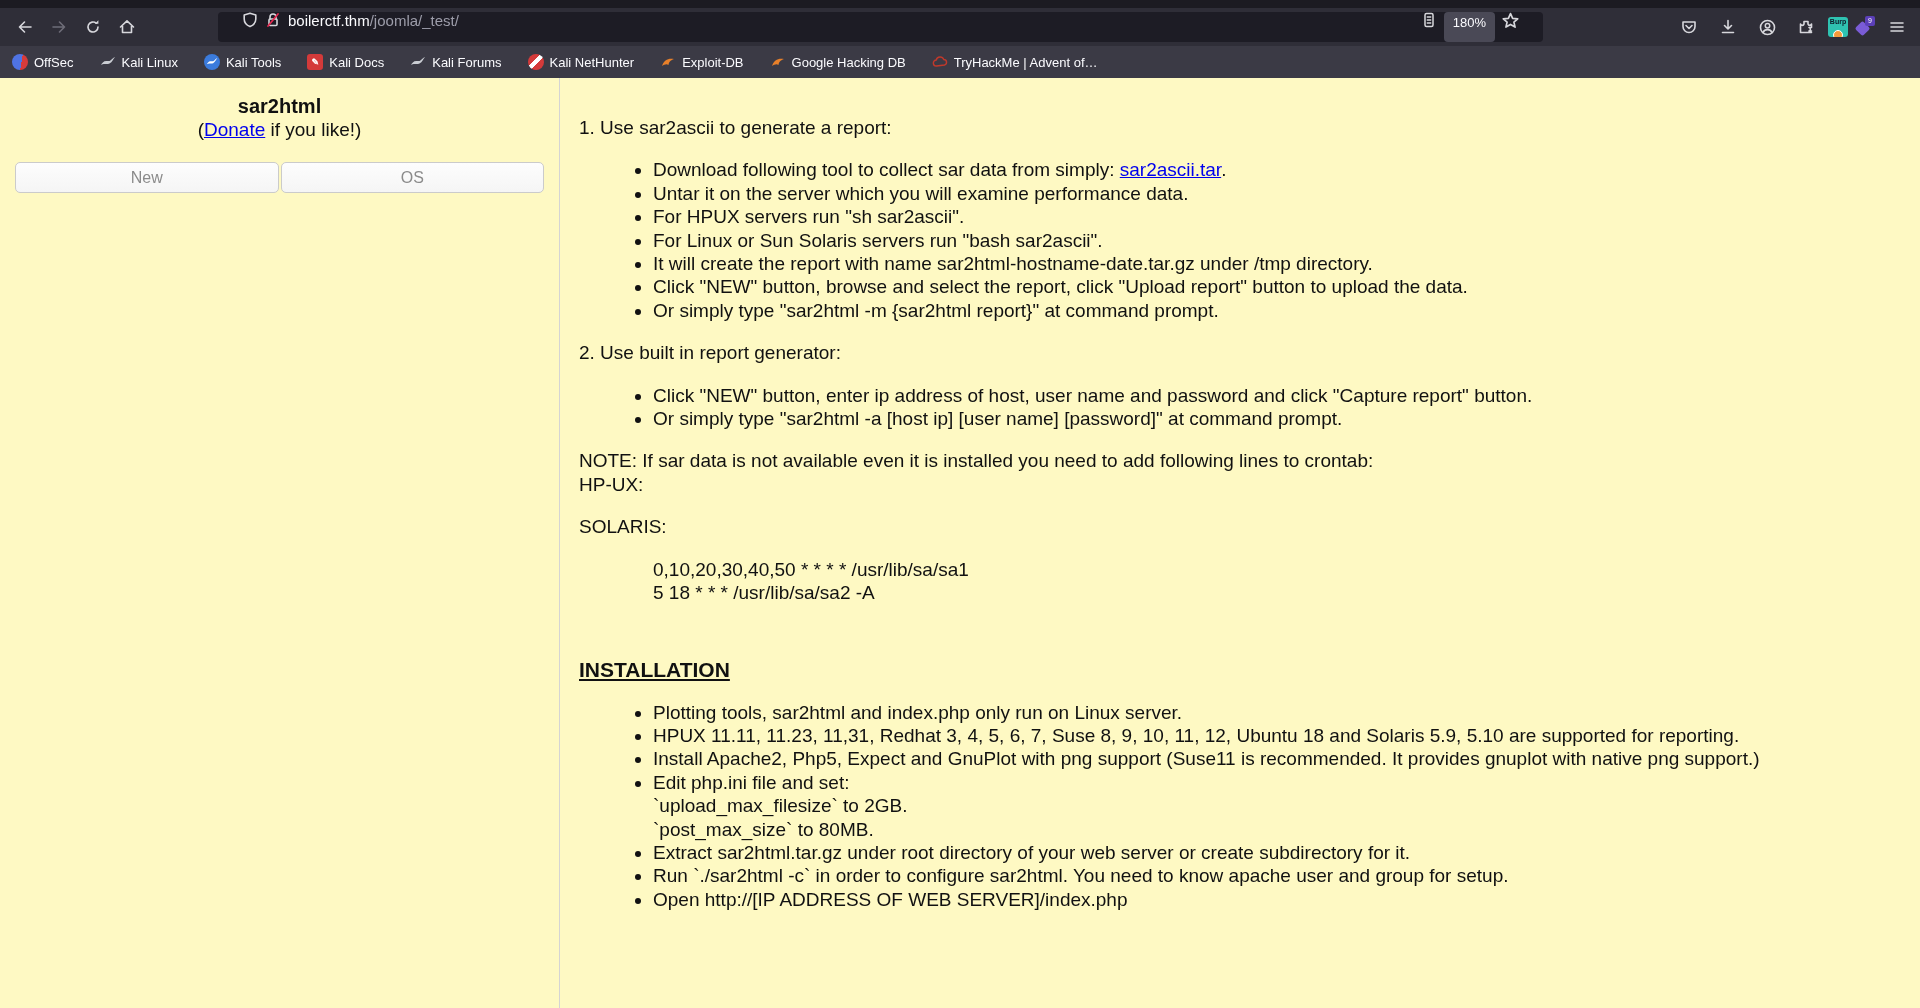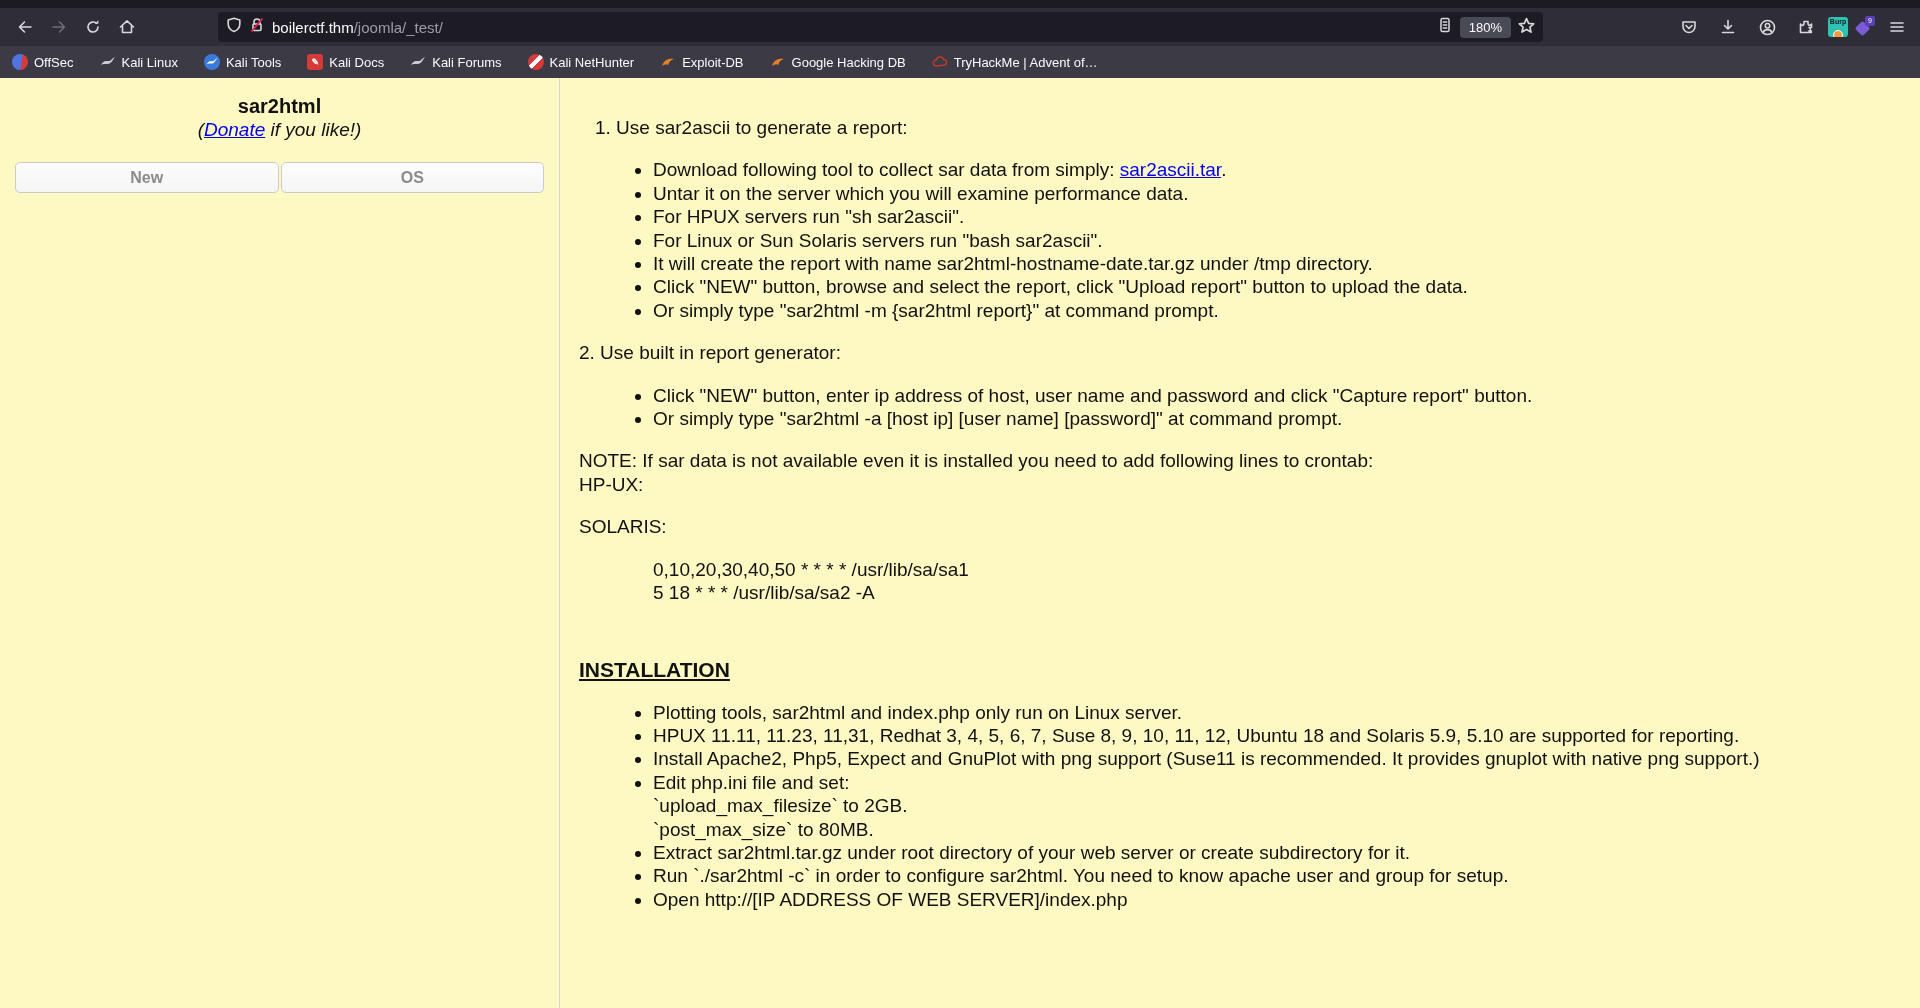--- a/index.html
+++ b/index.html
@@ -16,21 +16,21 @@
     width: 34px; height: 30px; display: flex; align-items: center; justify-content: center;
     border-radius: 4px; flex: 0 0 auto;
   }
   .nav-btn svg { display: block; }
   .icon-stroke { stroke: #d7d7dc; stroke-width: 1.6; fill: none; stroke-linecap: round; stroke-linejoin: round; }
   .icon-stroke.dim { stroke: #6e6d78; }
 
   .urlbar {
     position: absolute; left: 218px; top: 4px; width: 1325px; height: 30px;
     background: #1d1c25; border-radius: 4px;
-    display: flex; align-items: center; padding: 0 8px; gap: 7px;
+    display: flex; padding: 0 24px; gap: 7px;
   }
   .url-text { font-size: 15px; color: #fbfbfe; white-space: nowrap; }
   .url-text .path { color: #9d9daa; }
   .urlbar .spacer { flex: 1; }
   .zoom-pill {
     background: #4a4956; color: #fbfbfe; font-size: 13px;
     border-radius: 4px; padding: 4px 9px; line-height: 1;
   }
   .toolbar-right {
     position: absolute; right: 6px; top: 4px; height: 30px;
@@ -67,38 +67,38 @@
   .bm-icon { width: 16px; height: 16px; flex: 0 0 auto; display: flex; align-items: center; justify-content: center; }
   .bm-offsec { border-radius: 50%; background: linear-gradient(100deg, #4f73e3 58%, #d63b3b 58%); }
   .bm-kali-tools { border-radius: 50%; background: #3b7bdc; }
   .bm-kali-docs { border-radius: 3px; background: #d43a3a; color: #fff; font-size: 9px; line-height: 16px; text-align: center; font-weight: bold; }
   .bm-nethunter { border-radius: 50%; background: linear-gradient(135deg, #d43a3a 38%, #ffffff 38%, #ffffff 58%, #d43a3a 58%); }
 
   
   .page { display: flex; height: 966px; background: #fef9c3; color: #111; }
   .side { width: 560px; flex: 0 0 auto; border-right: 1px solid #d4d4d4; text-align: center; }
   .side-title { margin-top: 16px; font-size: 20px; font-weight: bold; line-height: 24px; }
-  .donate-line { font-size: 19px; line-height: 24px; font-style: italic; }
+  .donate-line { font-size: 19px; line-height: 24px; }
   .donate-line a, .content a { color: #0000ee; text-decoration: underline; cursor: pointer; }
   .btn-row { display: flex; gap: 2px; margin: 20px 15px 0 15px; }
   .side-btn {
     flex: 1; height: 31px; border: 1px solid #cbcbcb; border-radius: 5px;
     background: linear-gradient(#fdfdfd, #f5f5f5); color: #8b8b8b;
-    font-family: "Liberation Sans", sans-serif; font-size: 16px; font-weight: bold;
+    font-family: "Liberation Sans", sans-serif; font-size: 16px; font-weight: normal;
     display: flex; align-items: center; justify-content: center; cursor: pointer;
   }
 
   .content { flex: 1; padding: 38px 30px 0 19px; font-size: 19px; line-height: 23.4px; }
   .content h3 {
     font-size: 21px; font-weight: bold; text-decoration: underline;
     line-height: 25px; margin: 0 0 23px 0;
   }
   .content h3.installation { margin: 52px 0 0 0; }
   .content p { margin: 19px 0; }
-  .content p:first-of-type { margin-top: 0; margin-left: 16px; }
+  .content p:first-of-type { margin-top: 0; }
   .content ul { margin: 19px 0; padding-left: 74px; }
   .cron-block { margin: 19px 0 19px 74px; }
 </style>
 </head>
 <body>
 
 <div class="titlebar"></div>
 
 <div class="navbar" style="padding-left:8px;">
   <div class="nav-btn">

